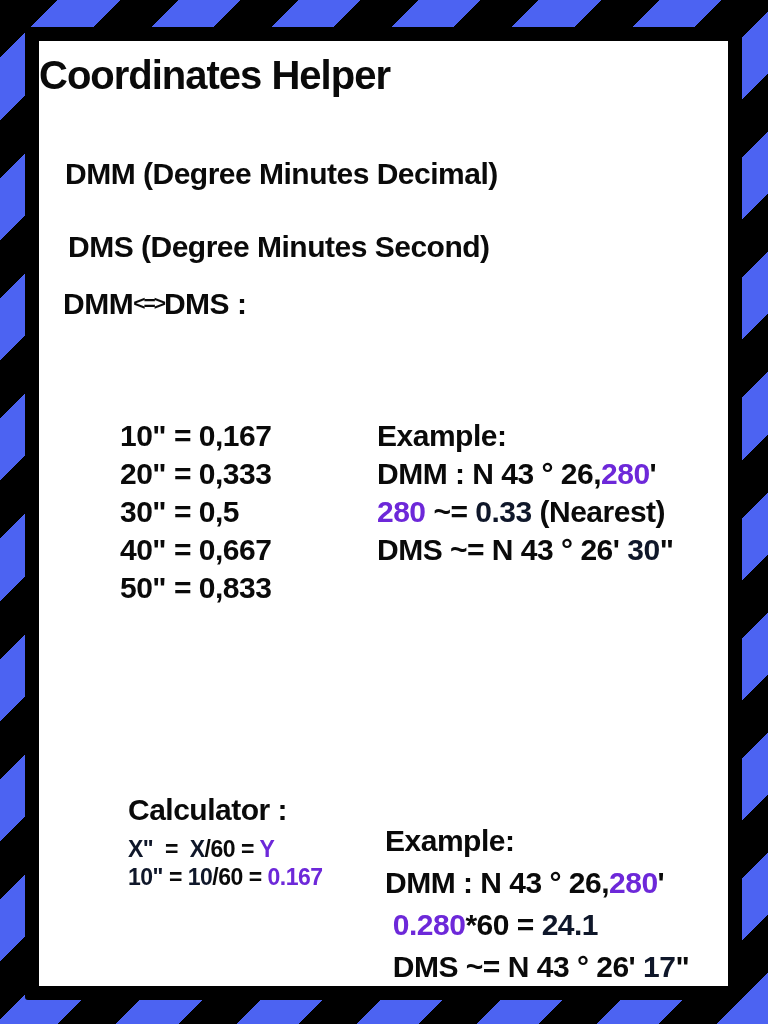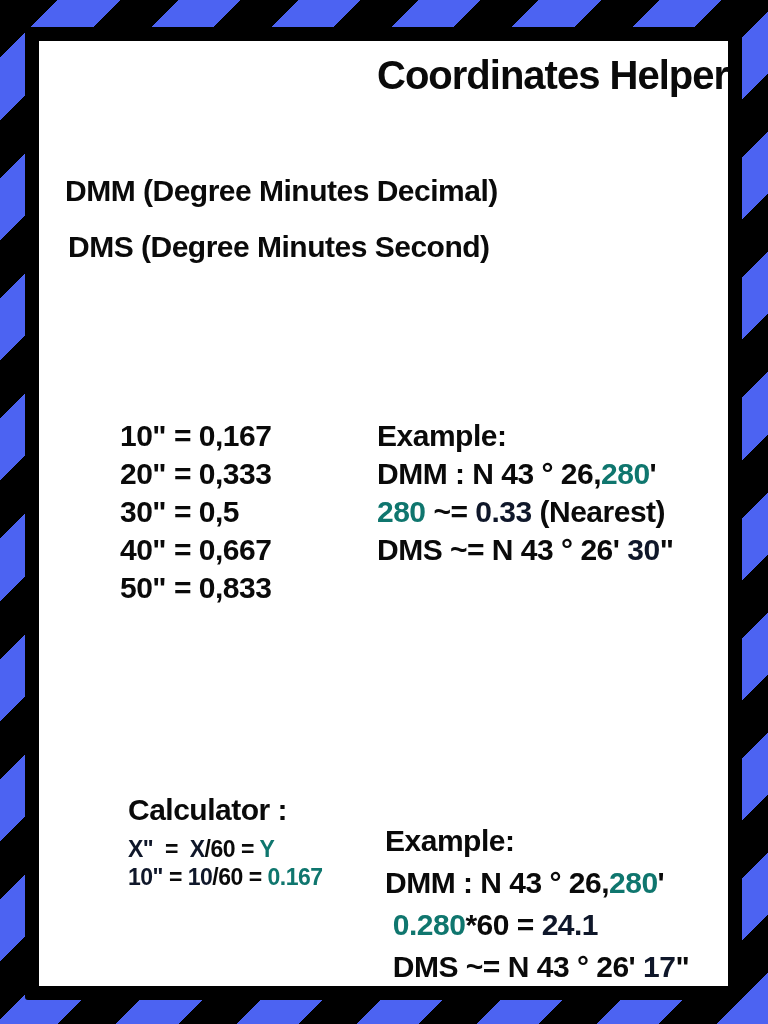--- a/index.html
+++ b/index.html
@@ -33,32 +33,32 @@
     width: 100%;
     height: 100%;
     font-weight: 700;
     color: #0a0a0a;
   }
   .title {
     position: absolute;
     left: 0;
     right: 0;
     top: 12px;
-    text-align: right;
+    text-align: left;
     font-size: 40px;
     letter-spacing: -1px;
     white-space: nowrap;
   }
   .line-30 {
     position: absolute;
     font-size: 30px;
     letter-spacing: -0.5px;
     white-space: nowrap;
   }
-  .def-dmm   { left: 26px; top: 133px; }
+  .def-dmm   { left: 26px; top: 116px; }
   .def-dms   { left: 29px; top: 181px; margin-top: 8px; }
   .conv      { left: 24px; top: 246px; }
   .conv .arrow {
     font-size: 21px;
     letter-spacing: -2px;
     vertical-align: 4px;
   }
   .wc-heading { left: 84px; top: 310px; }
   .block {
     position: absolute;
@@ -71,34 +71,37 @@
   .calc-heading { left: 89px; top: 752px; }
   .calc-formulas {
     left: 89px; top: 794px;
     font-size: 23px;
     line-height: 28px;
     letter-spacing: -0.5px;
   }
   .calc-example { left: 346px; top: 779px; line-height: 42px; }
   .seg { white-space: pre; }
   .c-blue  { color: #0f172a; }
-  .c-green { color: #0f766e; }
+  .c-green { color: #6d28d9; }
 </style>
 </head>
 <body>
 
 <div class="panel">
   <div class="panel-inner">
 
     <div class="title">Coordinates Helper</div>
 
     <div class="line-30 def-dmm">DMM (Degree Minutes Decimal)</div>
 
     <div class="line-30 def-dms">DMS (Degree Minutes Second)</div>
 
+    <div class="line-30 conv">
+      <span class="seg">DMM</span><span class="seg arrow">&lt;=&gt;</span><span class="seg">DMS :</span>
+    </div>
 
 
     <div class="block wc-table">
       <div>10" = 0,167</div>
       <div>20" = 0,333</div>
       <div>30" = 0,5</div>
       <div>40" = 0,667</div>
       <div>50" = 0,833</div>
     </div>
 

